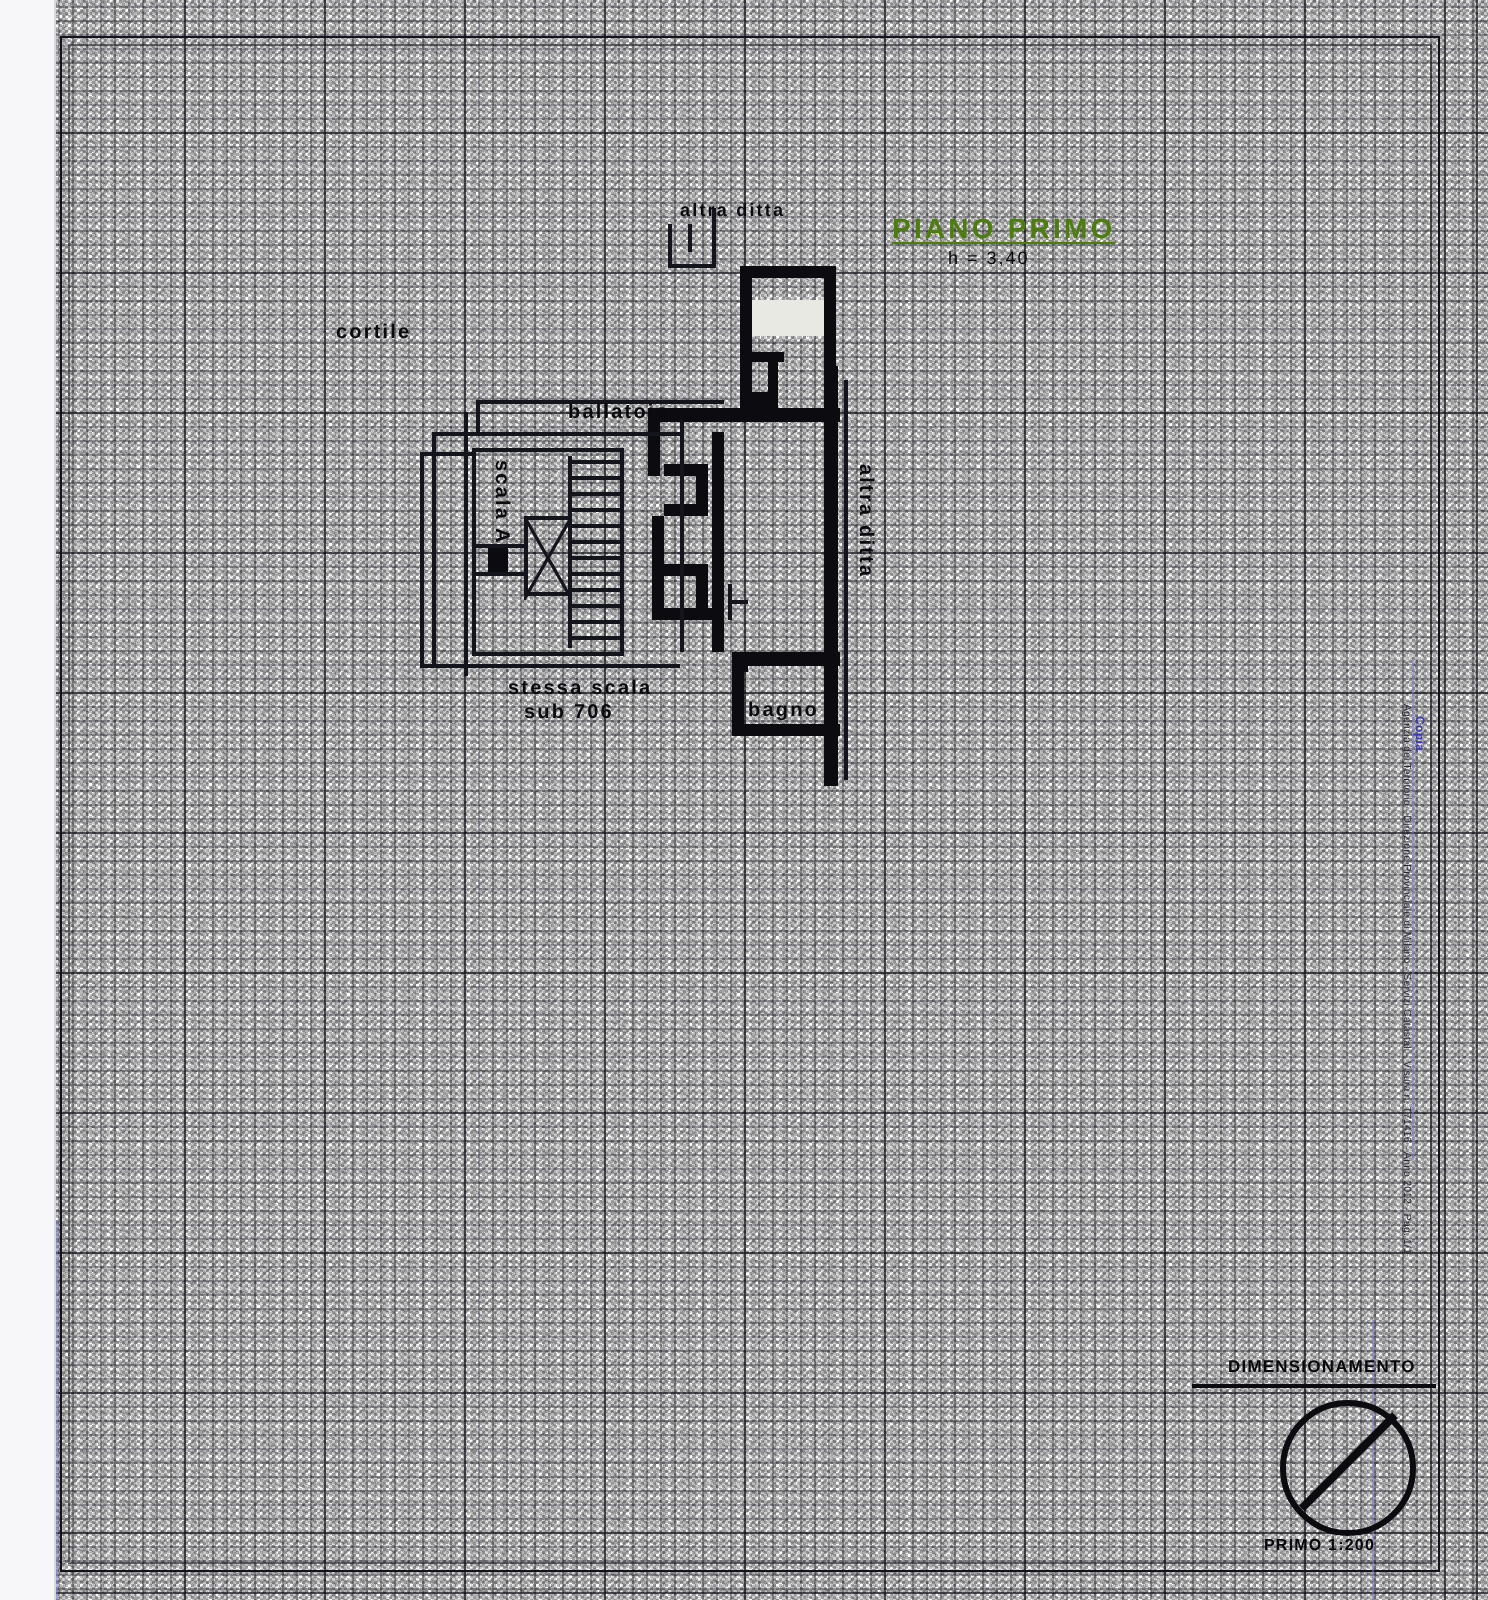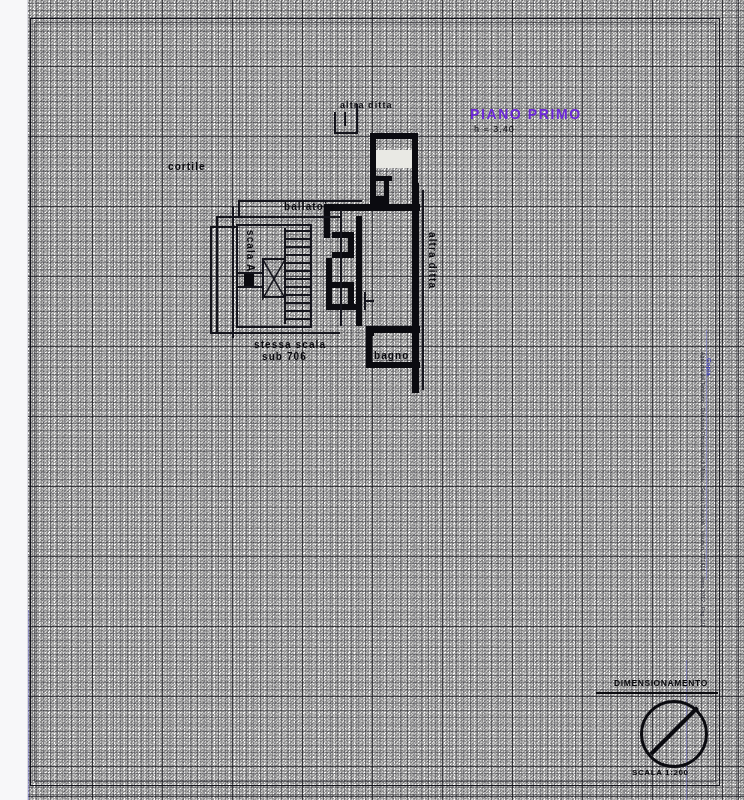--- a/index.html
+++ b/index.html
@@ -47,22 +47,22 @@
   .wt{position:absolute;background:#14141c;}             
   .fill{position:absolute;background:#e9e9e4;}
 
   
   .lbl{position:absolute;color:#0a0a0f;font-family:"Liberation Sans",sans-serif;
        font-weight:700;letter-spacing:1.1px;white-space:nowrap;}
   .lbl.s{font-size:9px;}
   .lbl.m{font-size:10px;}
   .vert{transform-origin:left top;}
 
-  #title{position:absolute;left:470px;top:106px;font-size:14px;font-weight:700;
-     letter-spacing:1.6px;color:#6d28d9;text-underline-offset:2px;
+  #title{position:absolute;left:446px;top:106px;font-size:14px;font-weight:700;
+     letter-spacing:1.6px;color:#4d7c0f;text-decoration:underline;text-underline-offset:2px;
      font-family:"Liberation Sans",sans-serif;}
   #subtitle{position:absolute;left:474px;top:124px;font-size:9px;font-weight:400;
      letter-spacing:1px;color:#08080c;font-family:"Liberation Sans",sans-serif;}
 
   
   #rightprint{position:absolute;left:706px;top:352px;width:200px;
      transform:rotate(90deg);transform-origin:left top;
      font-size:5.2px;letter-spacing:.1px;color:#262633;white-space:nowrap;
      font-family:"Liberation Sans",sans-serif;}
   #rightstamp{position:absolute;left:712px;top:358px;width:60px;
@@ -203,15 +203,15 @@
 
   <div id="title">PIANO PRIMO</div>
   <div id="subtitle">h = 3,40</div>
 
   <div id="rightprint">Agenzia del Territorio - Direzione Provinciale di Milano - Servizi Catastali - Visura n. T71416 - Anno 2012 - Pag. 1/1</div>
   <div id="rightstamp">Copia</div>
 
   <div id="dimtxt">DIMENSIONAMENTO</div>
   <div id="dimrule"></div>
   <div id="noglyph"></div>
-  <div id="scaletxt">SCALA 1:200</div>
+  <div id="scaletxt">PRIMO 1:200</div>
 
 </div>
 
 </body></html>

